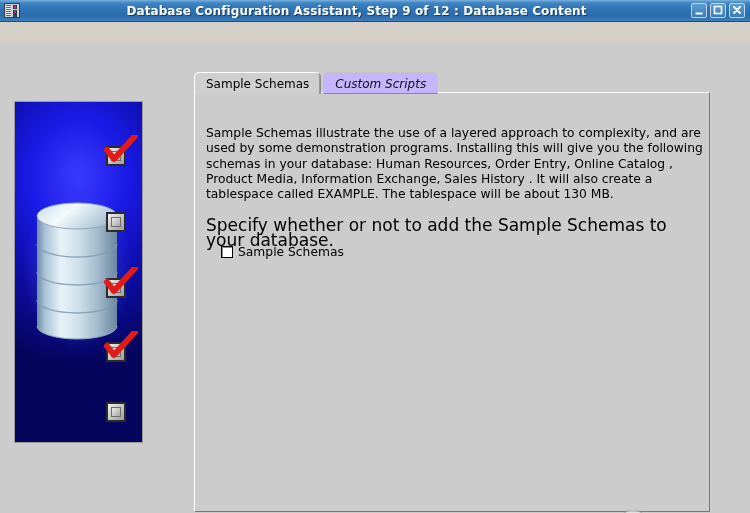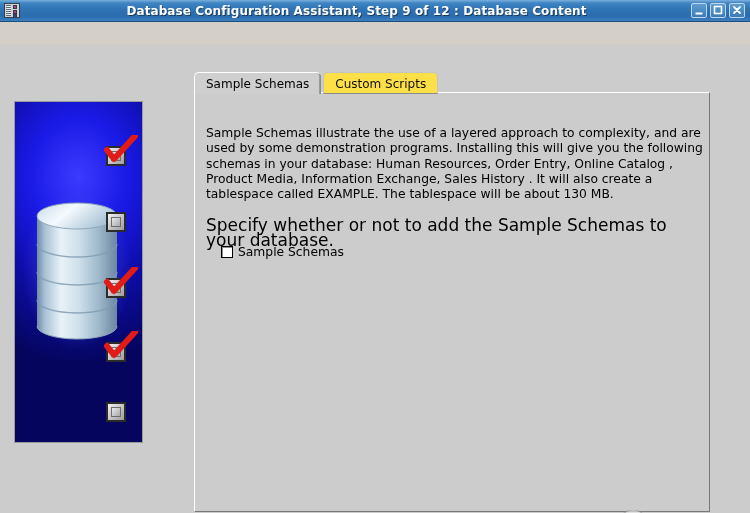--- a/index.html
+++ b/index.html
@@ -176,26 +176,27 @@
   .tab.active {
     background: #cfcfcf;
     border: 1px solid #ffffff;
     border-bottom: none;
     border-right-color: #8a8a8a;
     position: relative;
     z-index: 4;
     box-shadow: inset -1px 0 0 #9a9a9a;
   }
   .tab.inactive {
-    background: #fde047;
+    background: #c4b5fd;
     border: 1px solid #c4c4c4;
     border-bottom: 1px solid #8a8a8a;
     margin-left: 2px;
     margin-bottom: 0px;
     color: #101010;
+    font-style: italic;
   }
 
   #content-panel {
     position: absolute;
     left: 194px; top: 48px;
     width: 516px; height: 420px;
     background: #cccccc;
     border: 1px solid #ffffff;
     border-right-color: #777777;
     border-bottom-color: #777777;

